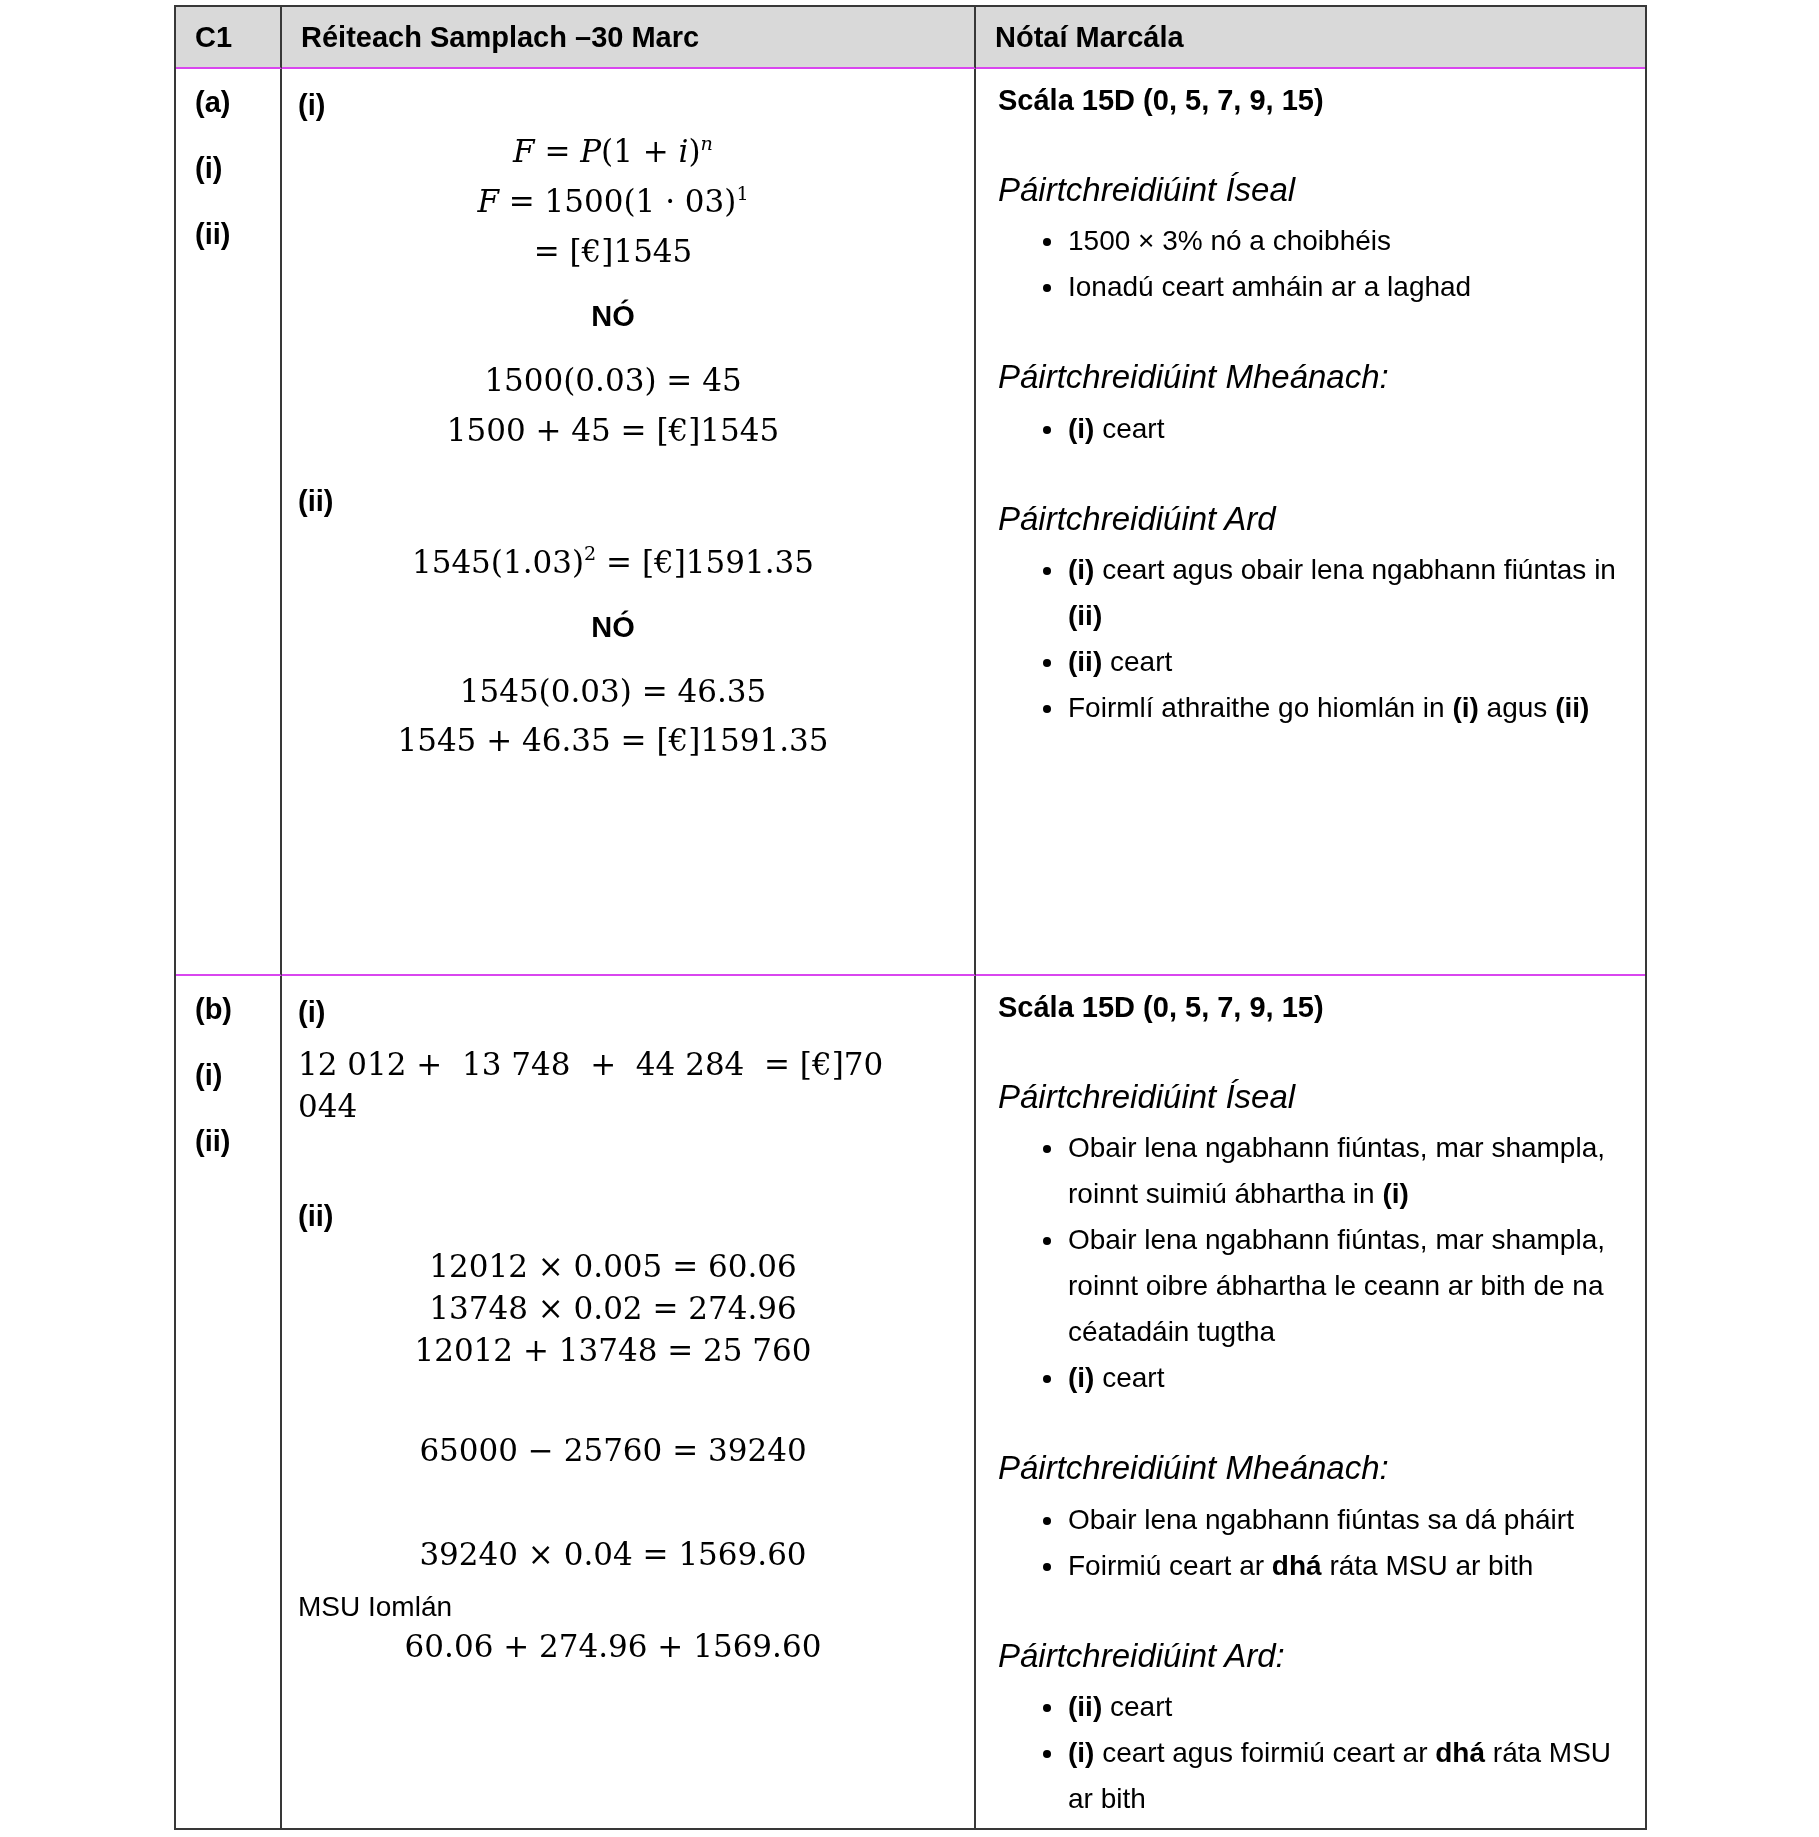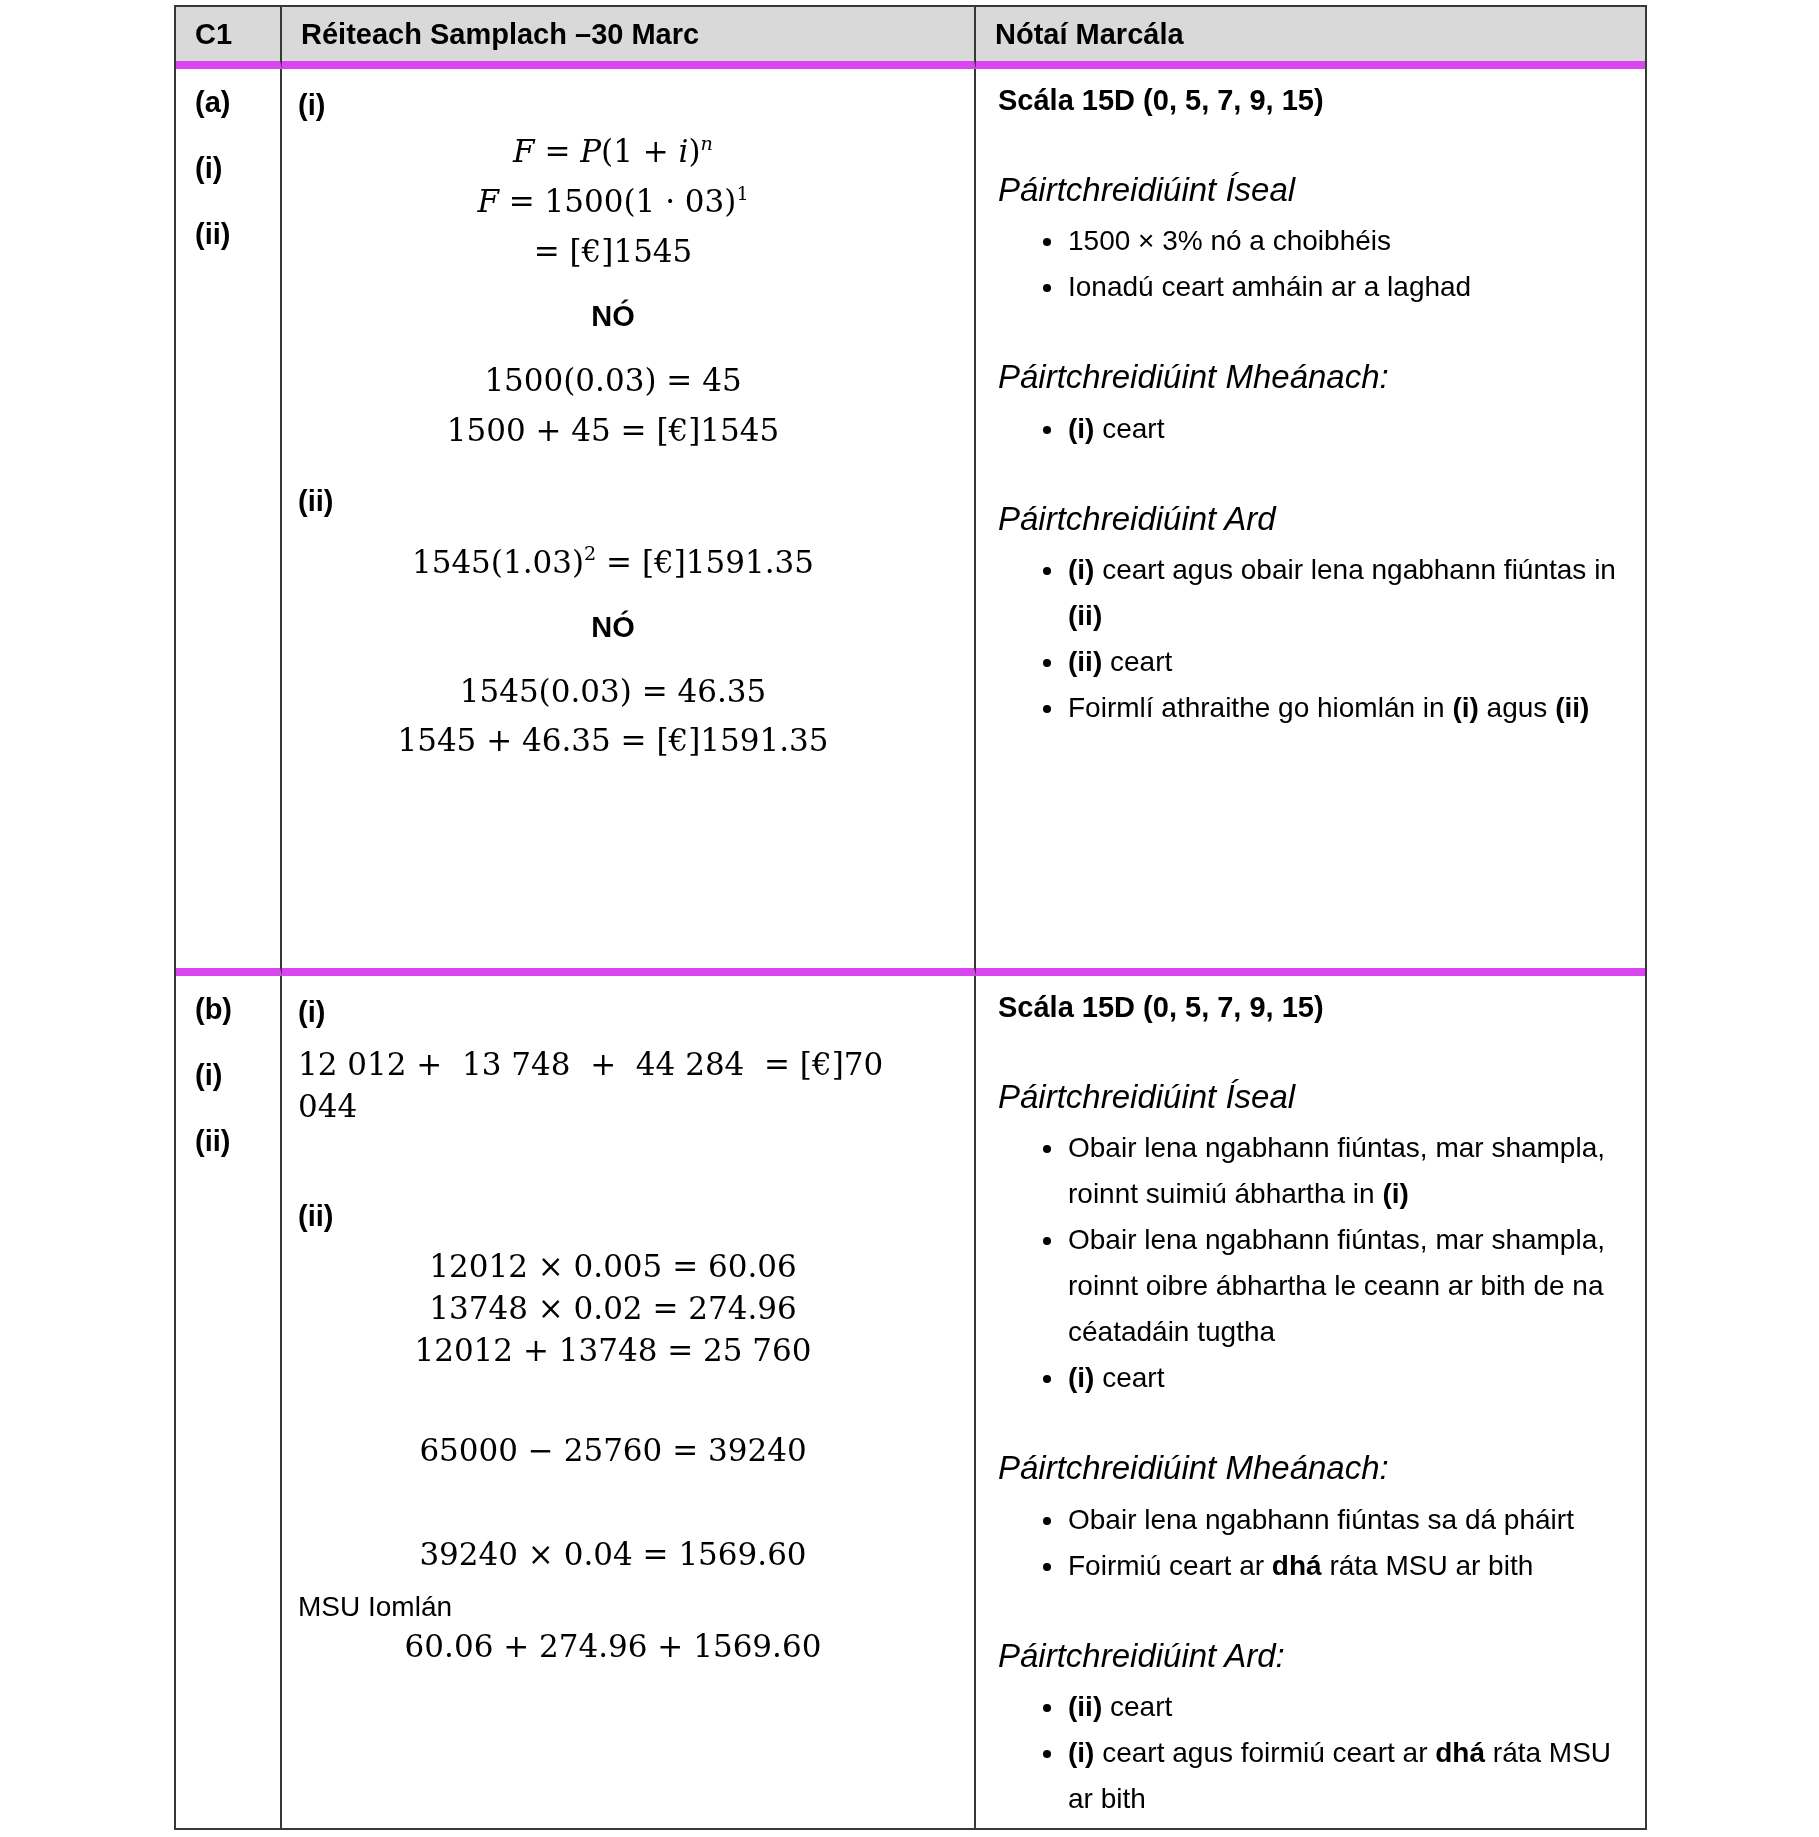--- a/index.html
+++ b/index.html
@@ -10,21 +10,21 @@
   .scheme-table{
     position:absolute;left:174px;top:5px;
     display:grid;
     grid-template-columns:106px 694px 669px;
     grid-template-rows:62px 907px 852px;
     border:2px solid #383838;
     background:#fff;
   }
   .cell{
     border-right:2px solid #383838;
-    border-bottom:8px solid #d946ef;
+    border-bottom:2px solid #d946ef;
     overflow:hidden;
     box-sizing:border-box;
   }
   .cell.last{border-right:none;}
   .cell.bb0{border-bottom:none;}
   .head{
     background:#d9d9d9;
     font-weight:bold;font-size:29px;
     display:flex;align-items:center;
     padding-left:19px;

